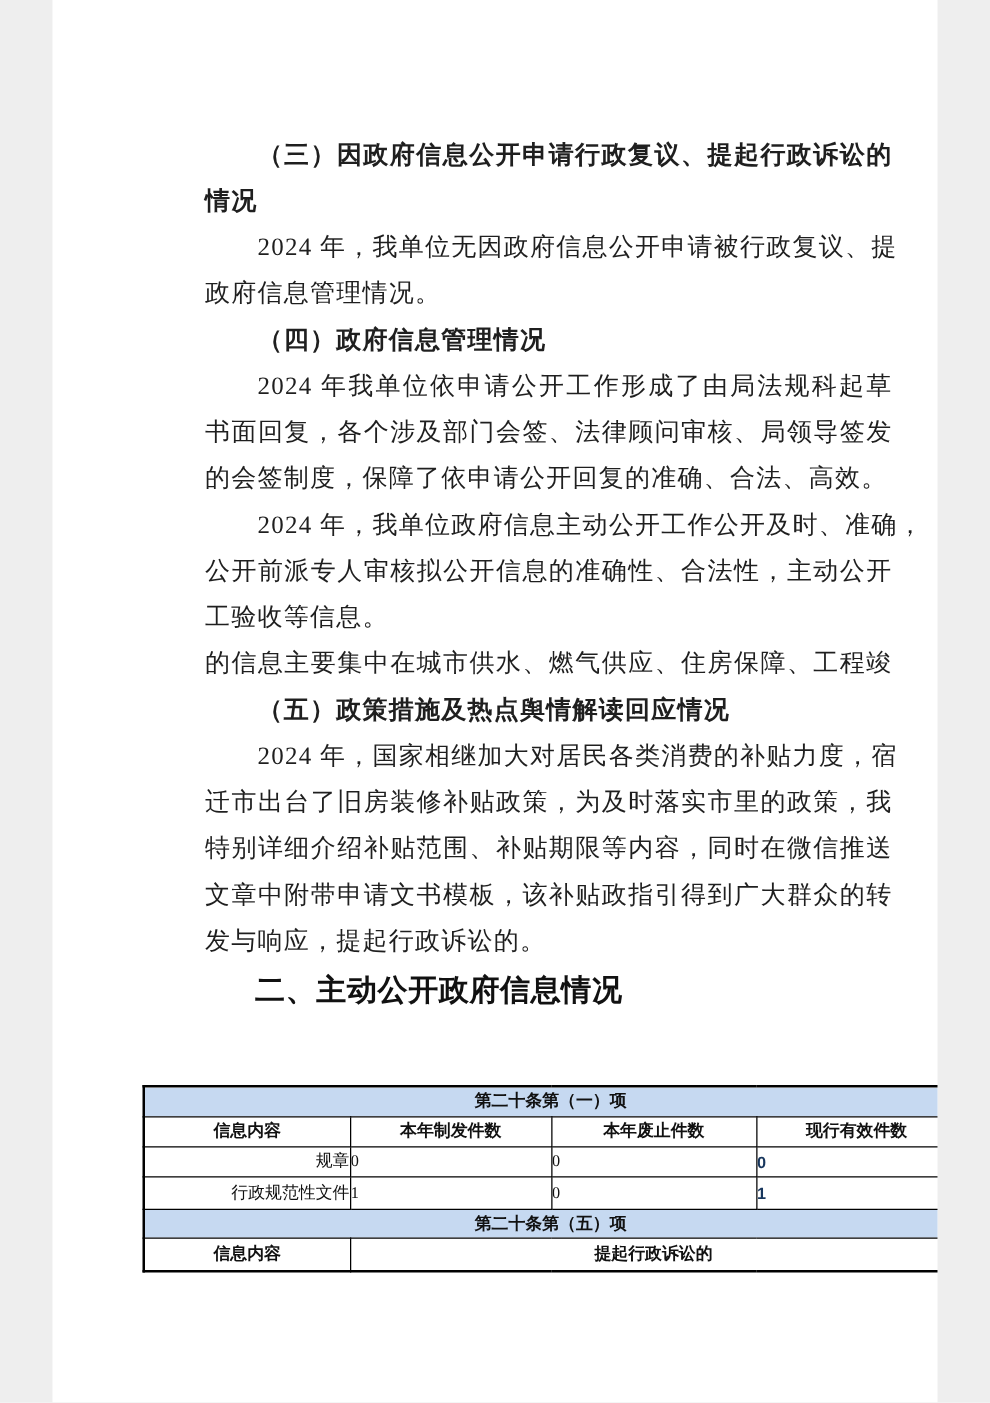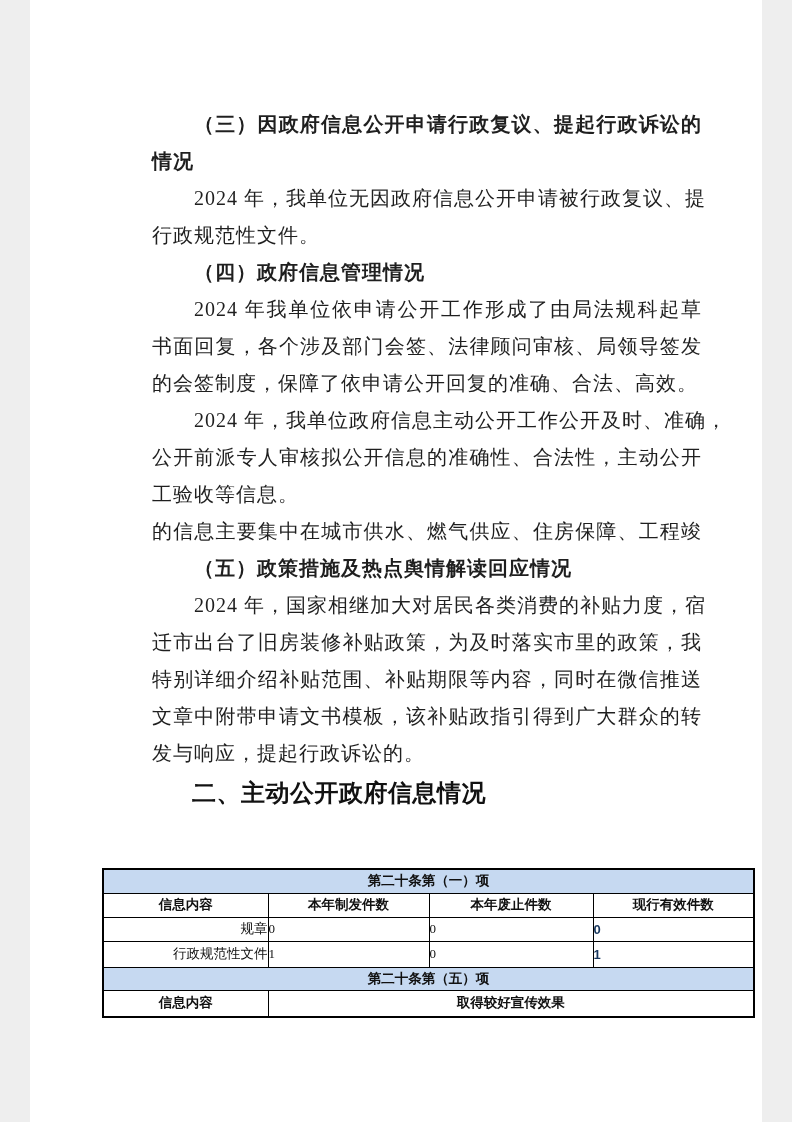--- a/index.html
+++ b/index.html
@@ -2,21 +2,20 @@
 <html style="--page-bg: #ffffff; --text: #1f1f1f; --band-bg: #c6d9f1; --table-border: #000000; --highlight-num: #17365d;"><head>
 <meta charset="utf-8">
 <style>
   html,body{margin:0;padding:0;background:#eee;}
   .page{
     position:relative;width:708px;height:1122px;margin:0 auto;
     background:var(--page-bg,#ffffff);
     color:var(--text,#1f1f1f);
     font-family:"Liberation Serif","DejaVu Serif",serif;
     overflow:hidden;
-    padding-left:24px;
   }
   .textcol{position:absolute;left:122px;top:106px;width:550px;}
   .line{
     height:37px;line-height:37px;font-size:20px;letter-spacing:1px;
     white-space:nowrap;overflow:visible;
   }
   .j{text-align:justify;text-align-last:justify;}
   .ind{text-indent:42px;}
   .subhead{font-weight:600;}
   .h2{
@@ -52,21 +51,21 @@
 </style>
 </head>
 <body>
 
 <div class="page">
 
   <div class="textcol">
     <div class="line subhead ind j">（三）因政府信息公开申请行政复议、提起行政诉讼的</div>
     <div class="line subhead">情况</div>
     <div class="line ind j">2024 年，我单位无因政府信息公开申请被行政复议、提</div>
-    <div class="line">行政规范性文件。</div>
+    <div class="line">政府信息管理情况。</div>
     <div class="line subhead ind">（四）政府信息管理情况</div>
     <div class="line ind j">2024 年我单位依申请公开工作形成了由局法规科起草</div>
     <div class="line j">书面回复，各个涉及部门会签、法律顾问审核、局领导签发</div>
     <div class="line">的会签制度，保障了依申请公开回复的准确、合法、高效。</div>
     <div class="line ind j">2024 年，我单位政府信息主动公开工作公开及时、准确，</div>
     <div class="line j">公开前派专人审核拟公开信息的准确性、合法性，主动公开</div>
     <div class="line">工验收等信息。</div>
     <div class="line j">的信息主要集中在城市供水、燃气供应、住房保障、工程竣</div>
     <div class="line subhead ind">（五）政策措施及热点舆情解读回应情况</div>
     <div class="line ind j">2024 年，国家相继加大对居民各类消费的补贴力度，宿</div>
@@ -104,18 +103,18 @@
         <td class="cell-label">行政规范性文件</td>
         <td class="num-a">1</td>
         <td class="num-b">0</td>
         <td class="num-c">1</td>
       </tr>
       <tr class="r-band" style="height:23px">
         <td colspan="4">第二十条第（五）项</td>
       </tr>
       <tr style="height:27px">
         <td class="cell-center">信息内容</td>
-        <td class="cell-center" colspan="3">取得较好宣传效果</td>
+        <td class="cell-center" colspan="3">提起行政诉讼的</td>
       </tr>
     </tbody>
   </table>
 
 </div>
 
 </body></html>

